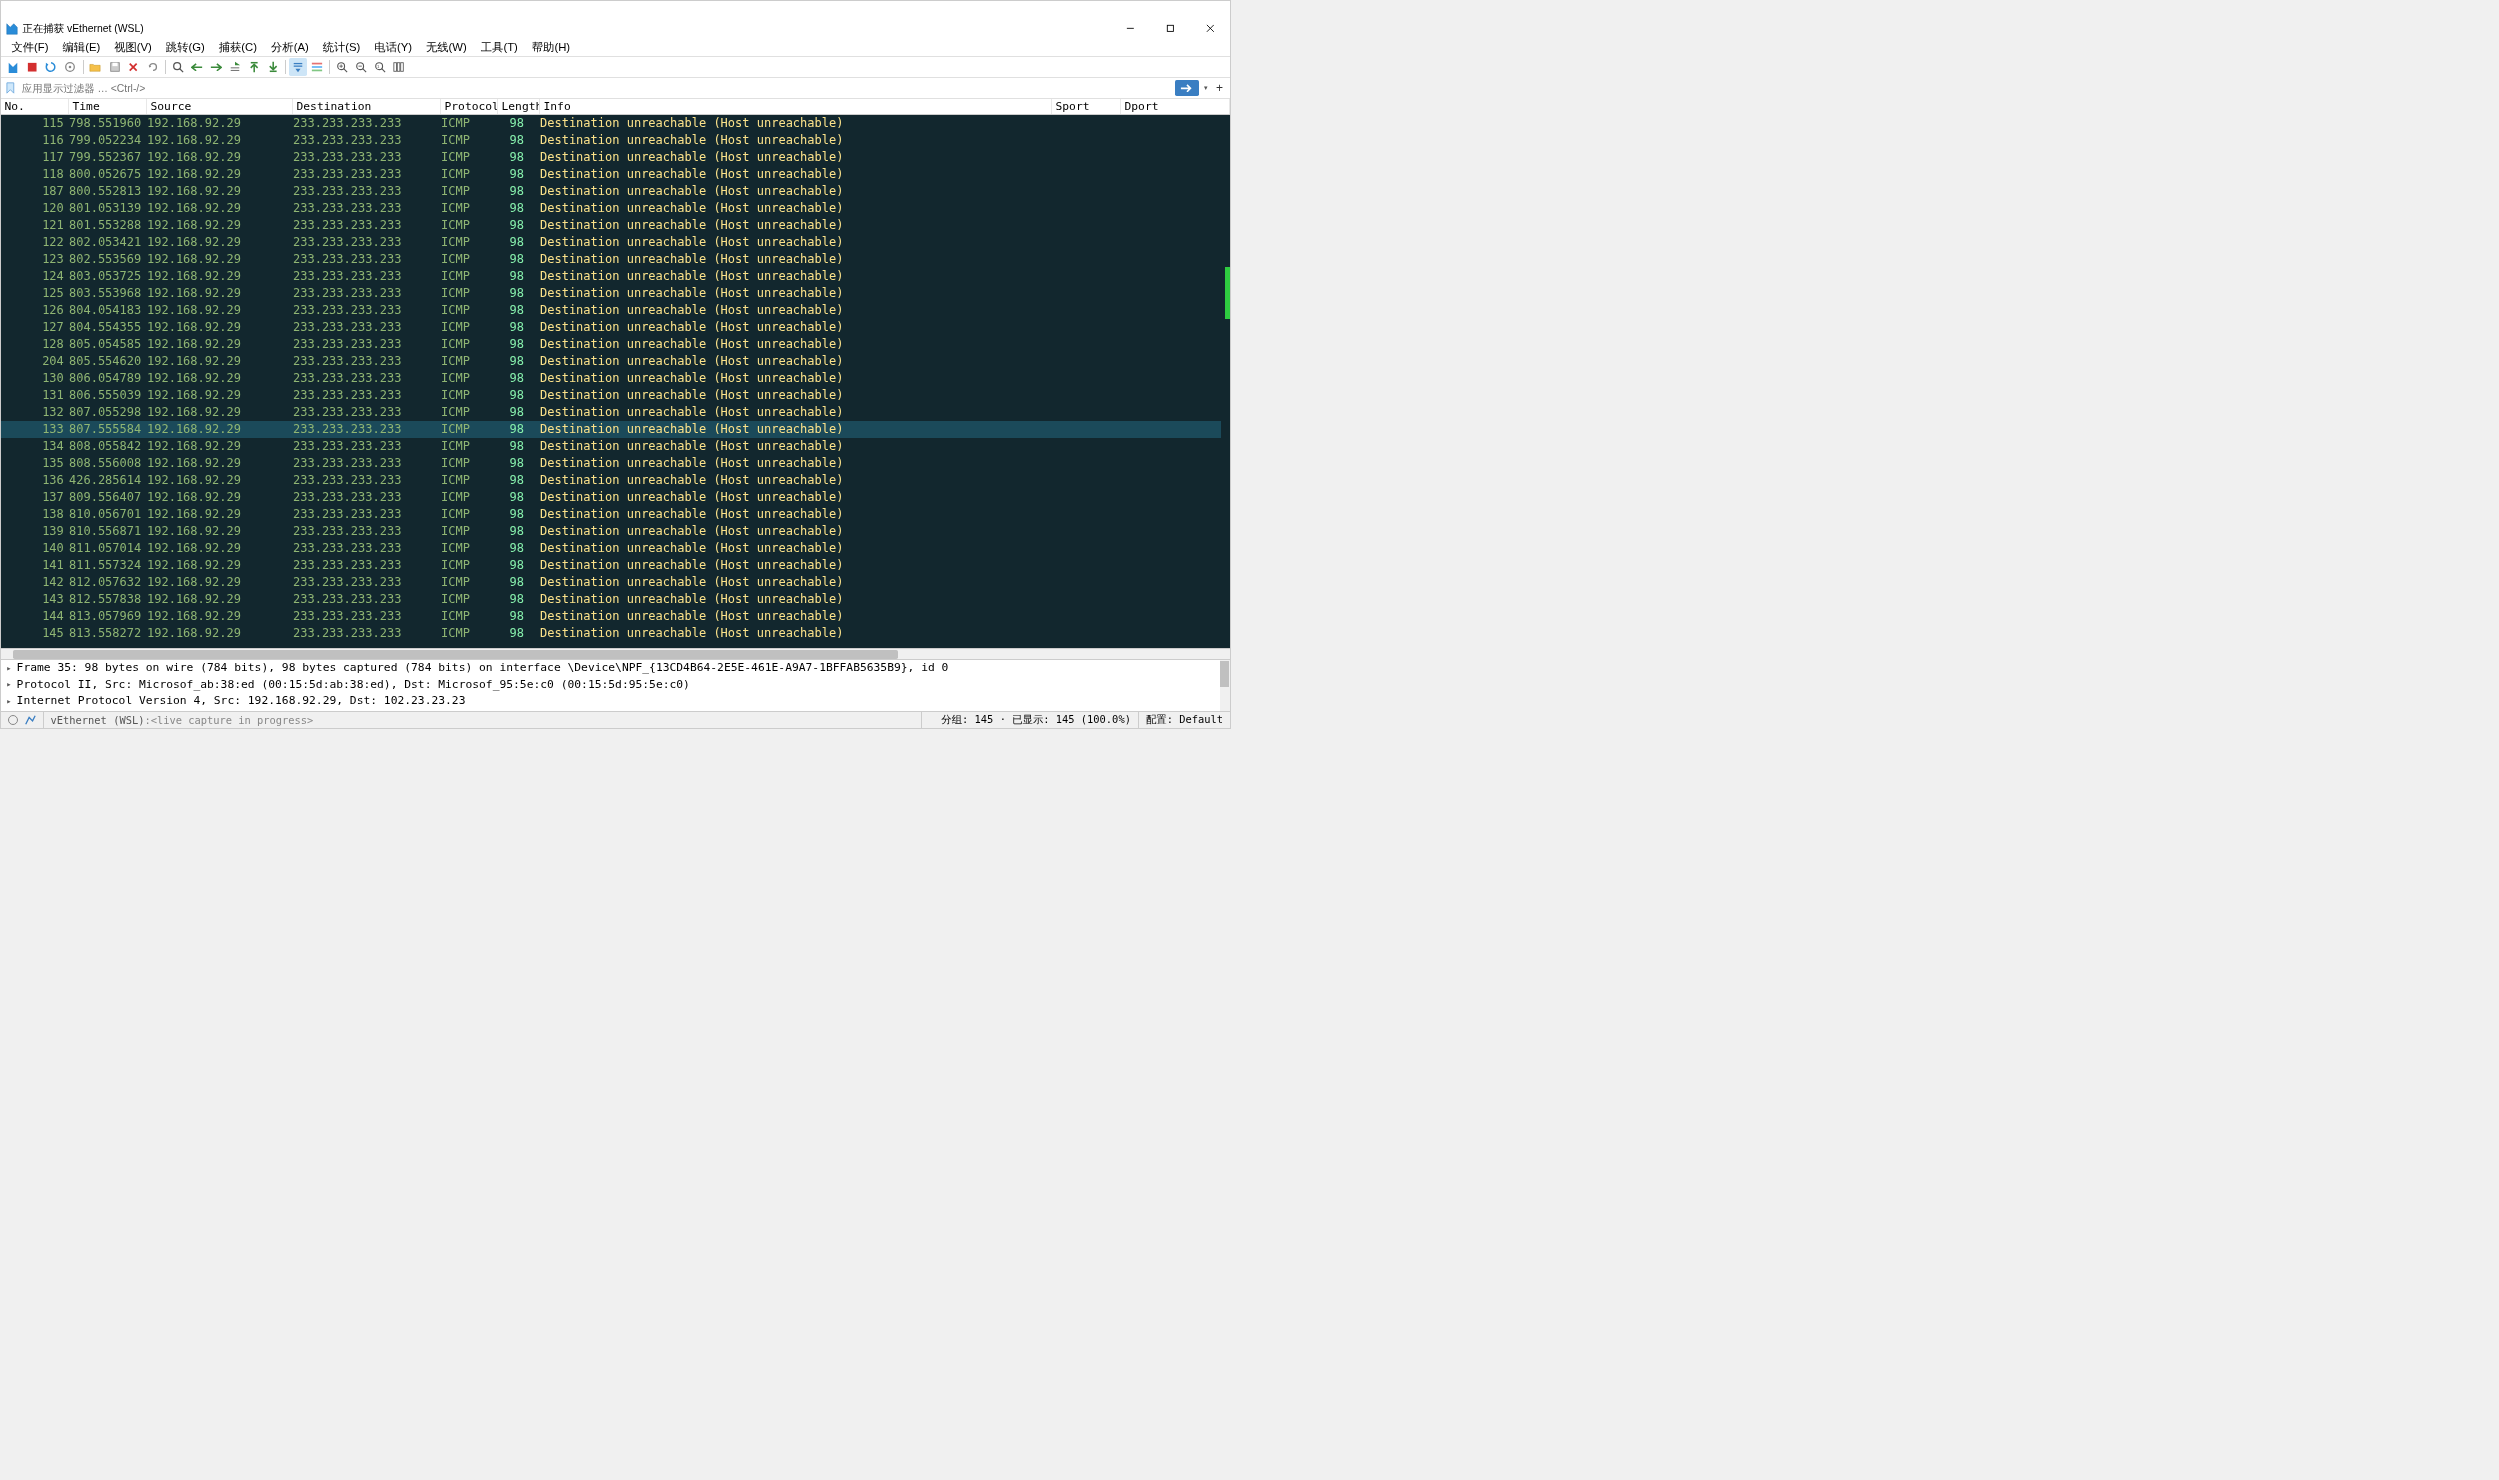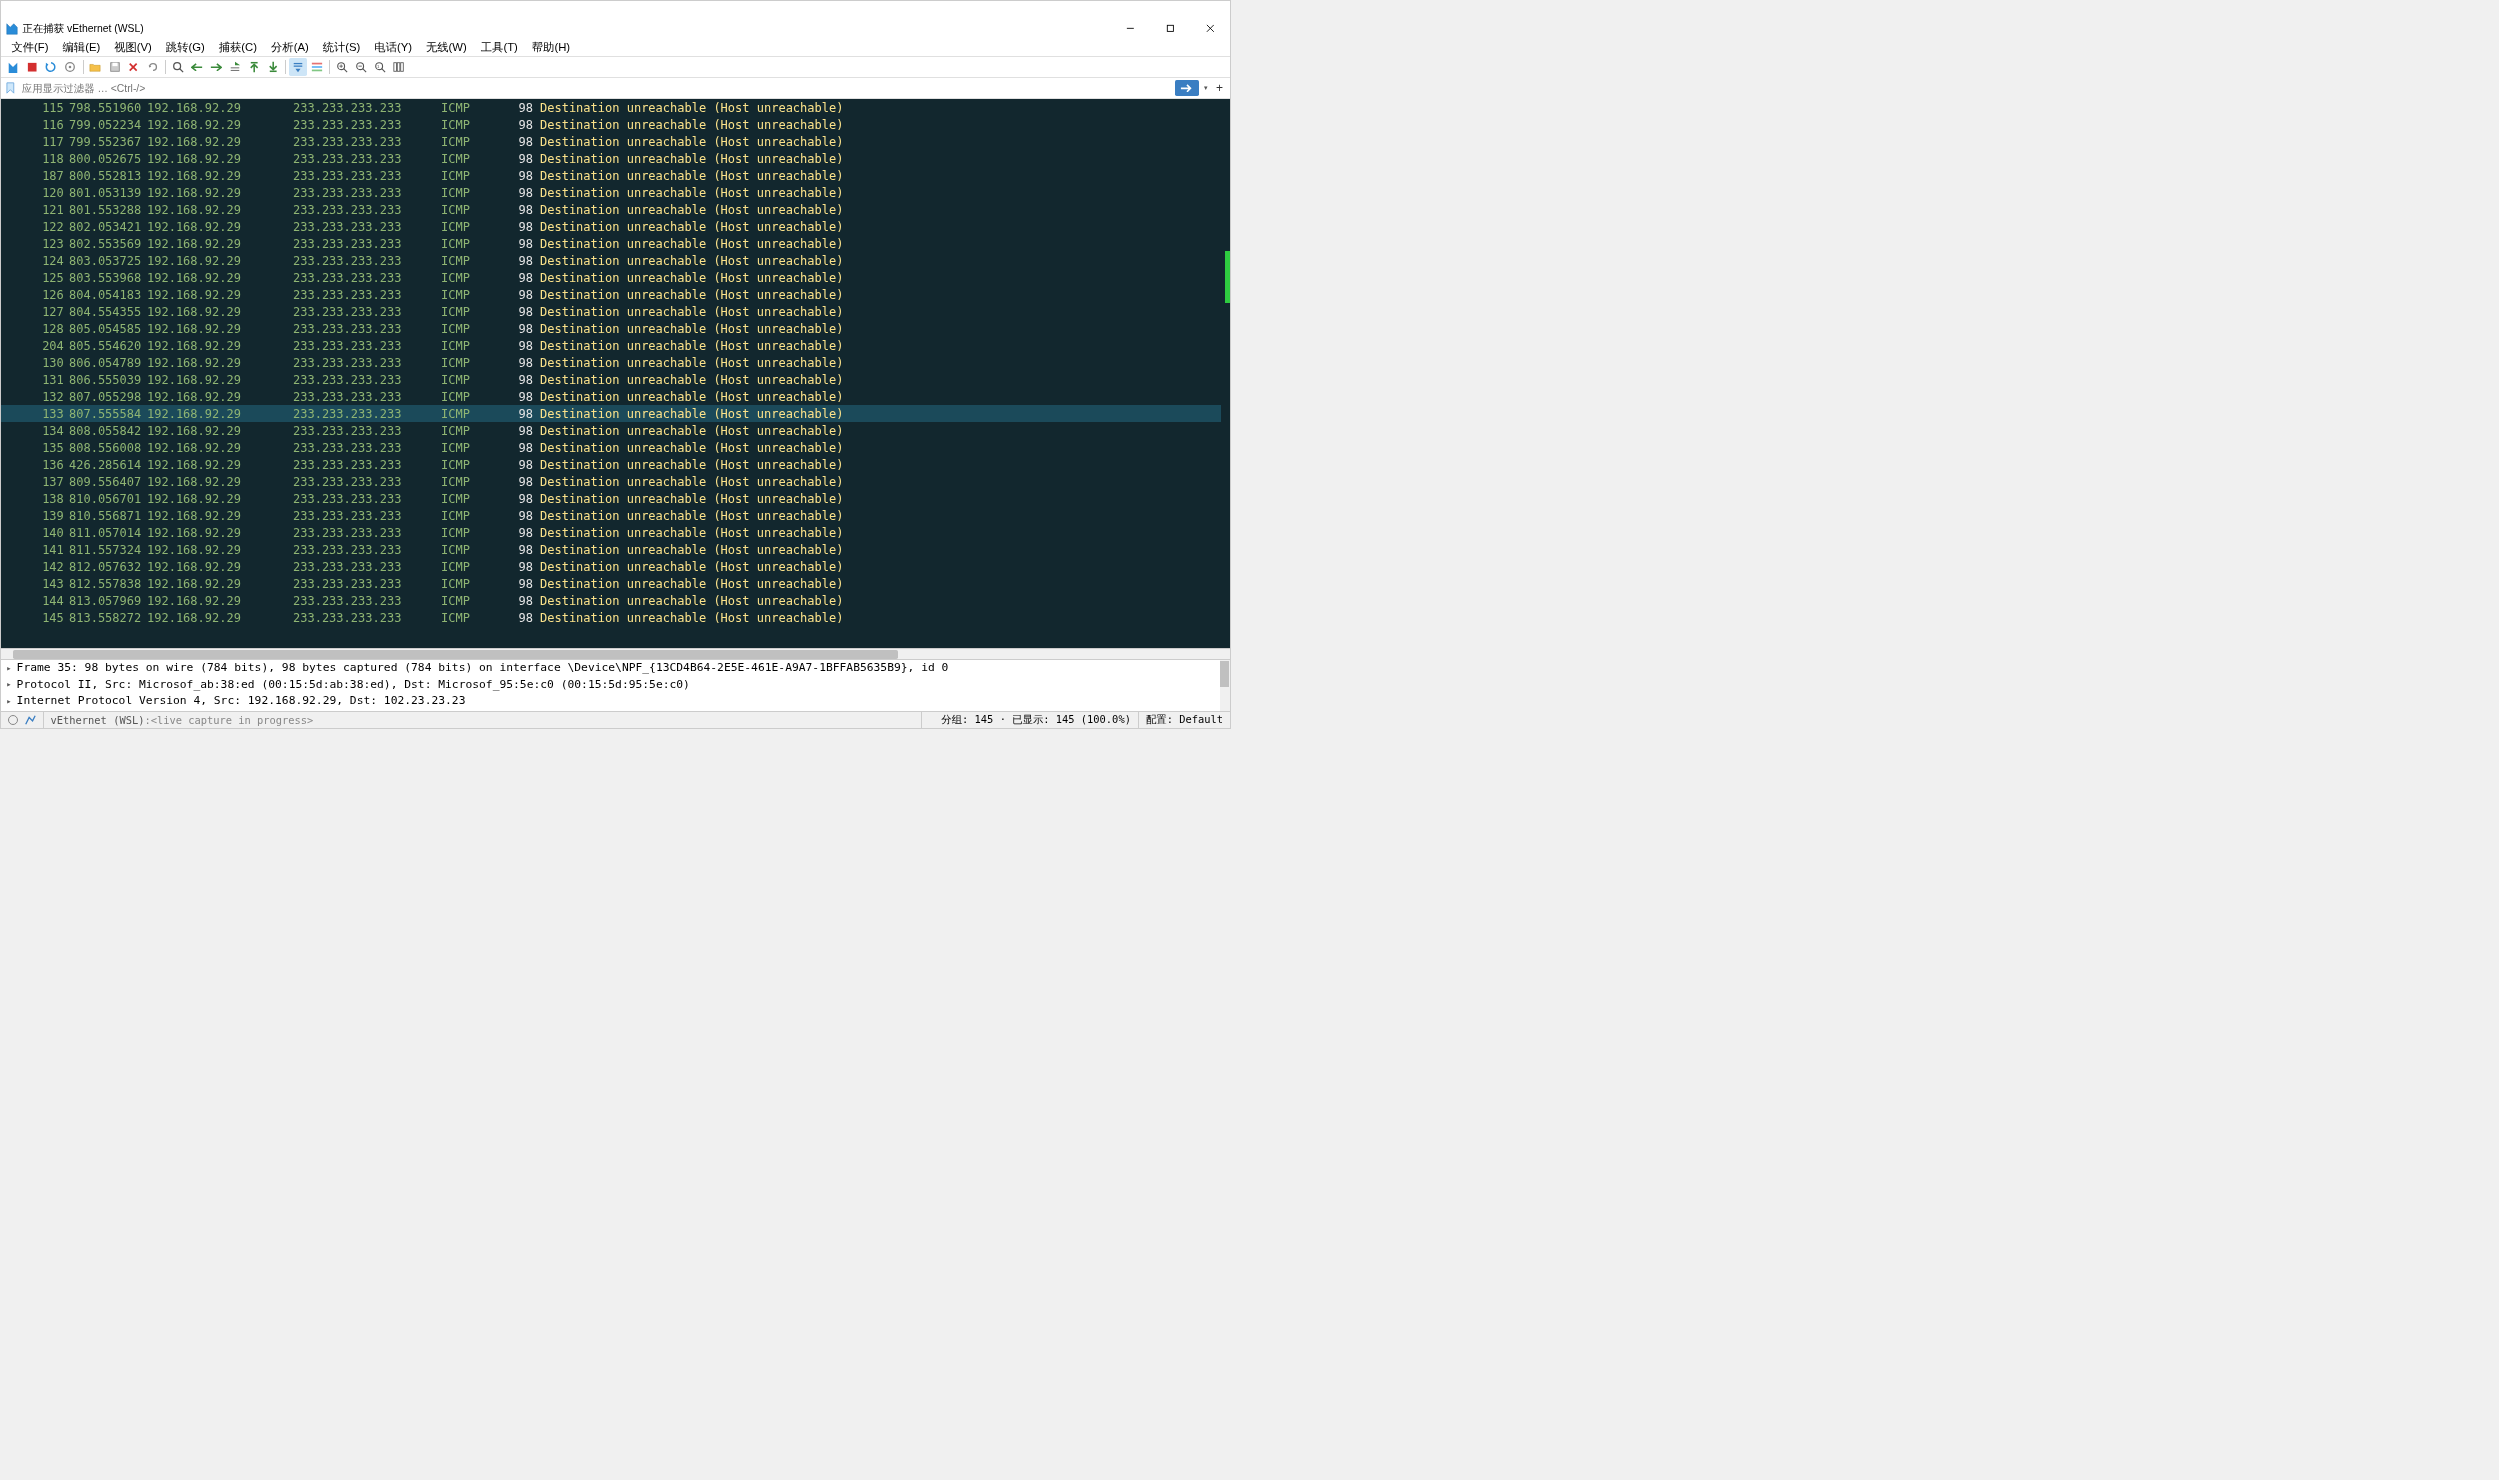--- a/index.html
+++ b/index.html
@@ -38,21 +38,21 @@
 
 .plist-body { flex: 1; background: #12272e; overflow: hidden; position: relative; font-family: "NSimSun","Consolas",monospace; font-size: 12px; }
 .plist-rows { position: absolute; top:0; left:0; right:8.7px; }
 .row { display: flex; height: 17px; align-items: center; color: #fbe28a; white-space: pre; }
 .row.selected { background: #1b4a5a; }
 .row .c-no { color: #8fb573; width: 68px; text-align: right; padding-right: 5.2px; }
 .row .c-time { color: #8fb573; width: 78px; }
 .row .c-src { color: #8fb573; width: 146px; }
 .row .c-dst { color: #8fb573; width: 148px; }
 .row .c-proto { color: #8fb573; width: 57px; }
-.row .c-len { color: #e5e5e5; width: 42px; text-align: right; padding-right: 7px; }
+.row .c-len { color: #86efac; width: 42px; text-align: right; padding-right: 16px; }
 .row .c-info { color: #fbe28a; flex: 1; }
 .plist-scroll-v { position:absolute; right:0; top:0; bottom:0; width:8.7px; background:#12272e; }
 .plist-scroll-v .thumb-green { position:absolute; right:0; width:5.2px; background:#2ecc40; }
 
 
 .hscroll { height: 10.4px; background: #f0f0f0; border-top: 0.9px solid #ccc; position: relative; }
 .hscroll .thumb { position:absolute; left:12px; top:0.9px; height:8.7px; width:885px; background:#c0c0c0; border-radius:1.7px;}
 
 
 .details { height: 52px; background: #fff; border-top: 0.9px solid #ccc; font-family: Consolas, monospace; font-size: 11.3px; overflow: hidden; position:relative; }
@@ -255,20 +255,31 @@
       <div class="apply-btn">
           <svg width="14" height="8.7" viewBox="0 0 16 10">
             <path d="M1 5 L11 5 M8 1 L12 5 L8 9" fill="none" stroke="#fff" stroke-width="1.8"></path>
           </svg>
         </div>
       <div class="dd">▾</div>
       <div class="plus">+</div>
     </div>
   </div>
 
+  <div class="plist-header">
+    <div class="col" style="width:68px">No.</div>
+    <div class="col" style="width:78px">Time</div>
+    <div class="col" style="width:146px">Source</div>
+    <div class="col" style="width:148px">Destination</div>
+    <div class="col" style="width:57px">Protocol</div>
+    <div class="col" style="width:42px">Length</div>
+    <div class="col" style="width:512px">Info</div>
+    <div class="col" style="width:69px">Sport</div>
+    <div class="col" style="flex:1">Dport</div>
+  </div>
 
   <div class="plist-body">
     <div class="plist-rows" id="plist-rows">
         <div class="row"><span class="c-no">115</span><span class="c-time">798.551960</span><span class="c-src">192.168.92.29</span><span class="c-dst">233.233.233.233</span><span class="c-proto">ICMP</span><span class="c-len">98</span><span class="c-info">Destination unreachable (Host unreachable)</span></div>
         <div class="row"><span class="c-no">116</span><span class="c-time">799.052234</span><span class="c-src">192.168.92.29</span><span class="c-dst">233.233.233.233</span><span class="c-proto">ICMP</span><span class="c-len">98</span><span class="c-info">Destination unreachable (Host unreachable)</span></div>
         <div class="row"><span class="c-no">117</span><span class="c-time">799.552367</span><span class="c-src">192.168.92.29</span><span class="c-dst">233.233.233.233</span><span class="c-proto">ICMP</span><span class="c-len">98</span><span class="c-info">Destination unreachable (Host unreachable)</span></div>
         <div class="row"><span class="c-no">118</span><span class="c-time">800.052675</span><span class="c-src">192.168.92.29</span><span class="c-dst">233.233.233.233</span><span class="c-proto">ICMP</span><span class="c-len">98</span><span class="c-info">Destination unreachable (Host unreachable)</span></div>
         <div class="row"><span class="c-no">187</span><span class="c-time">800.552813</span><span class="c-src">192.168.92.29</span><span class="c-dst">233.233.233.233</span><span class="c-proto">ICMP</span><span class="c-len">98</span><span class="c-info">Destination unreachable (Host unreachable)</span></div>
         <div class="row"><span class="c-no">120</span><span class="c-time">801.053139</span><span class="c-src">192.168.92.29</span><span class="c-dst">233.233.233.233</span><span class="c-proto">ICMP</span><span class="c-len">98</span><span class="c-info">Destination unreachable (Host unreachable)</span></div>
         <div class="row"><span class="c-no">121</span><span class="c-time">801.553288</span><span class="c-src">192.168.92.29</span><span class="c-dst">233.233.233.233</span><span class="c-proto">ICMP</span><span class="c-len">98</span><span class="c-info">Destination unreachable (Host unreachable)</span></div>

